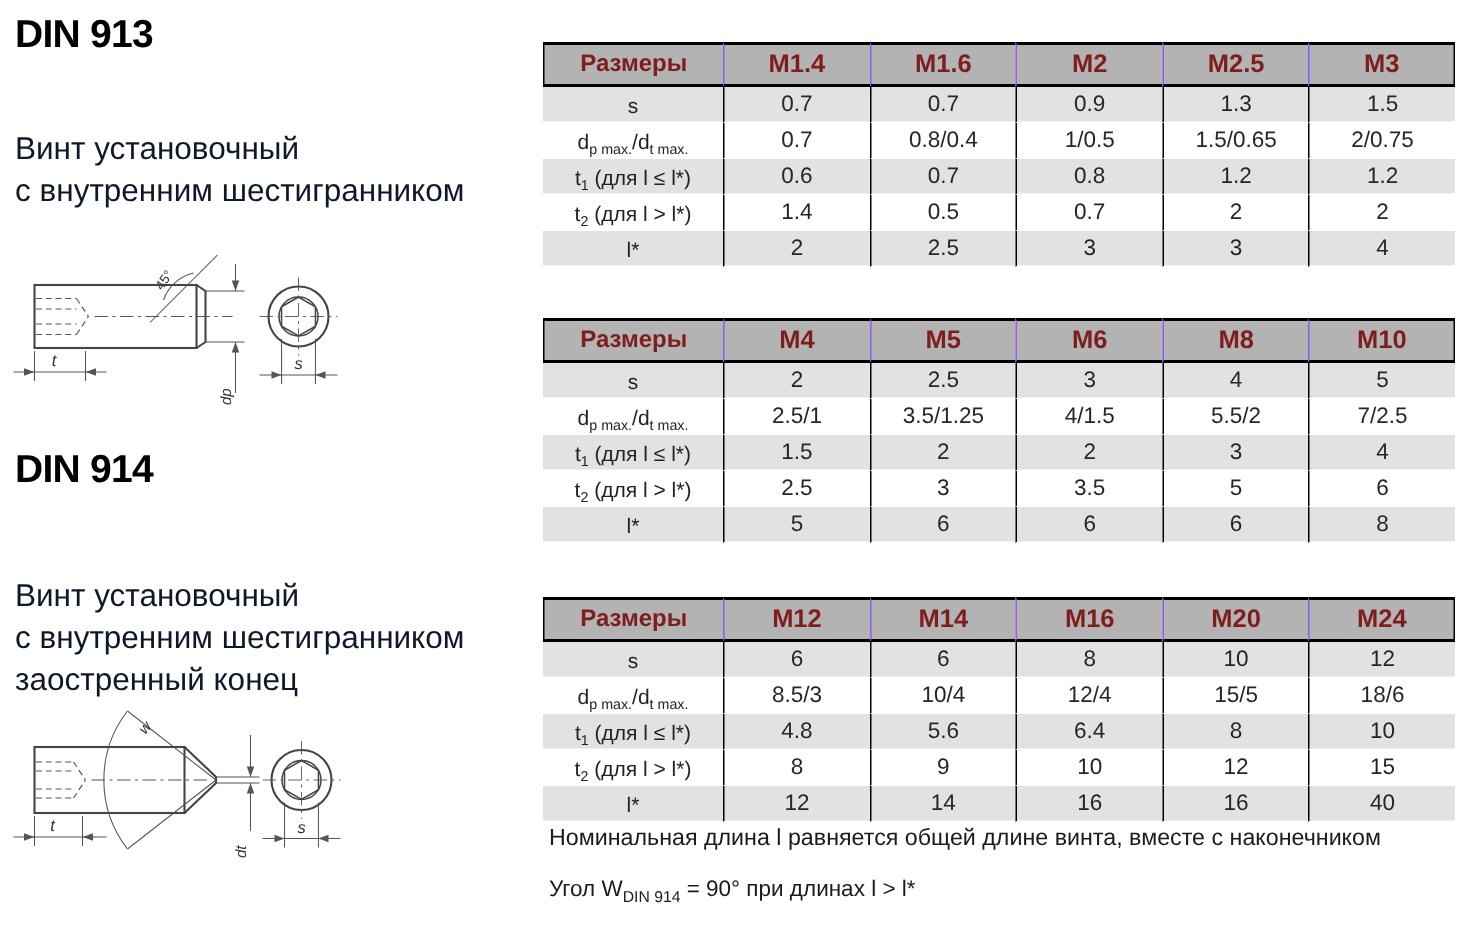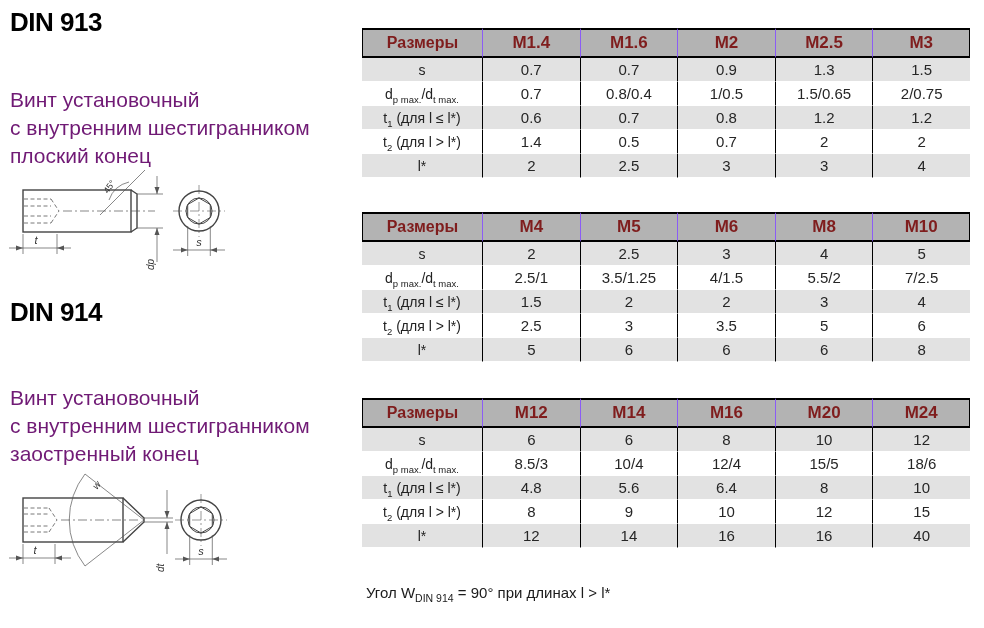--- a/index.html
+++ b/index.html
@@ -4,21 +4,21 @@
 <style>
   * { margin:0; padding:0; box-sizing:border-box; }
   html,body { background:#fff; }
   body { font-family:"Liberation Sans", sans-serif; color:#1d1d1d; }
   #page { position:relative; width:984px; height:628px; background:#ffffff; overflow:hidden; }
 
   .din-block { position:absolute; left:10px; font-size:26px; font-weight:bold; line-height:32px; color:#000; letter-spacing:-0.5px; }
   #din1 { top:6px; }
   #din2 { top:296px; }
 
-  .desc-block { position:absolute; left:10px; font-size:21px; line-height:28px; color:#701a75; }
+  .desc-block { position:absolute; left:10px; font-size:21px; line-height:28px; color:#0f172a; }
   #desc1 { top:86px; }
   #desc2 { top:384px; }
 
   .drawing { position:absolute; left:5px; }
   #drawing-flat { top:170px; }
   #drawing-cone { top:466px; }
   .drawing text { font-family:"Liberation Sans", sans-serif; fill:#333; }
 
   .dim-table { position:absolute; left:362px; width:608px; border-collapse:separate; border-spacing:0; table-layout:fixed; }
   #table1 { top:28px; } #table2 { top:212px; } #table3 { top:398px; }
@@ -52,21 +52,20 @@
 
 <div id="page">
 
   <div class="din-block" id="din1">
     <div>DIN 913</div>
   </div>
 
   <div class="desc-block" id="desc1">
     <div>Винт установочный</div>
     <div>с внутренним шестигранником</div>
-    <div>плоский конец</div>
   </div>
 
   <svg class="drawing" id="drawing-flat" width="235" height="105" viewBox="0 0 235 105">
     <g stroke="#444" fill="none" stroke-width="1.4">
       <rect x="18" y="20" width="108" height="42"></rect>
       <path d="M126,20 L132,24 L132,58 L126,62"></path>
     </g>
 
     <g stroke="#555" stroke-width="0.8" stroke-dasharray="4 2.5">
       <line x1="19" y1="29" x2="46" y2="29"></line>
@@ -386,17 +385,18 @@
         <td class="lbl"><span>l*</span></td>
         <td>12</td>
         <td>14</td>
         <td>16</td>
         <td>16</td>
         <td>40</td>
       </tr>
     </tbody>
   </table>
 
+  <div class="note" id="note-length">Номинальная длина l равняется общей длине винта, вместе с наконечником</div>
   <div class="note" id="note-angle2">
     <span>Угол W</span><sub>DIN 914</sub><span></span><span> = 90° при длинах l &gt; l*</span>
   </div>
 
 </div>
 
 </body></html>

